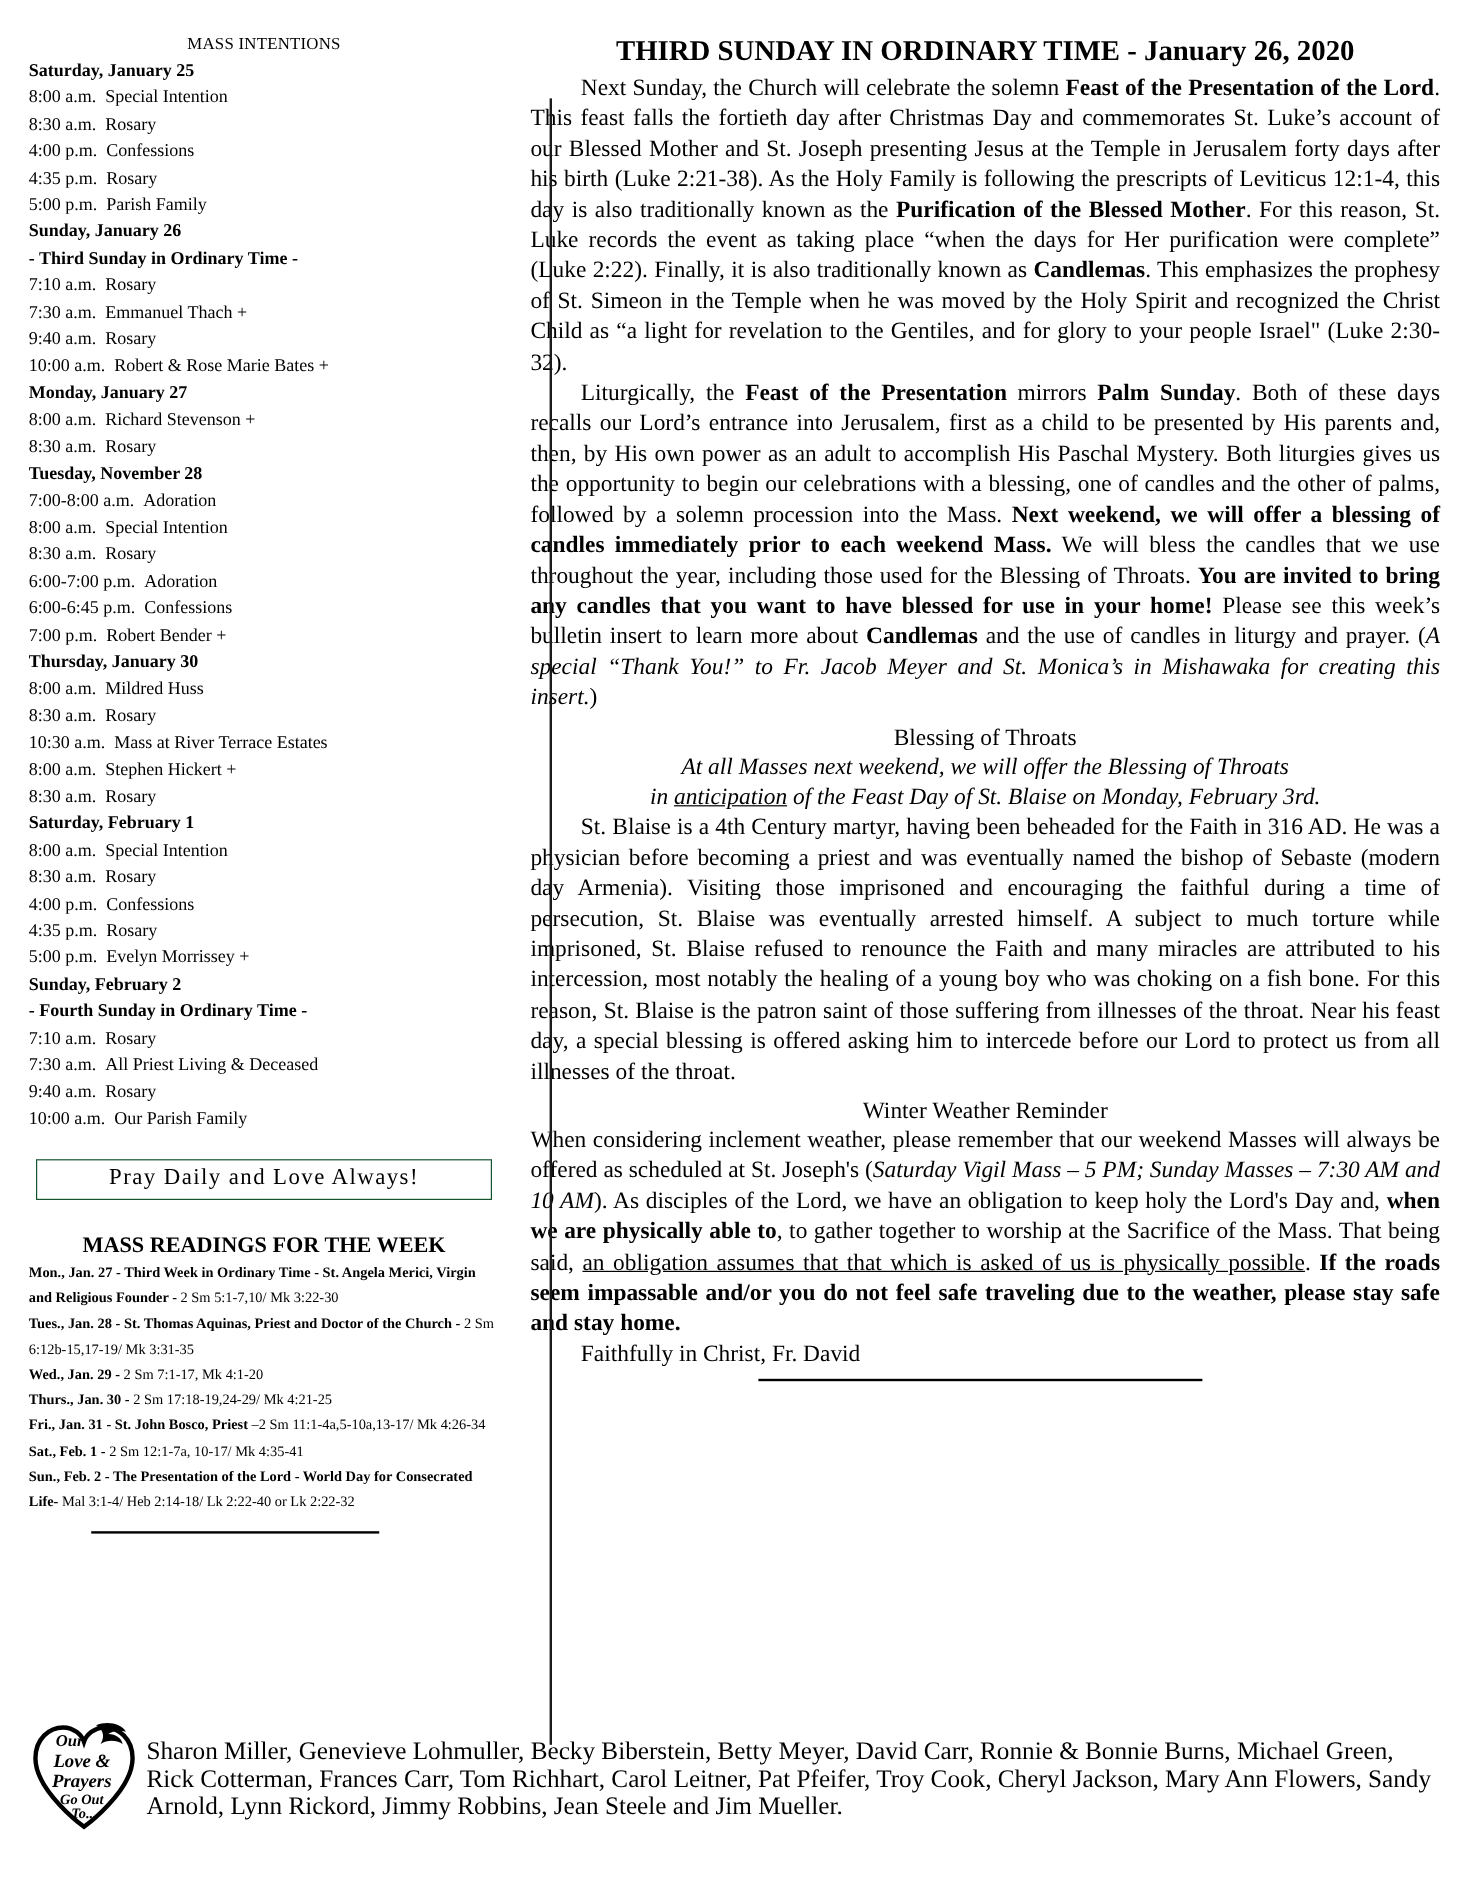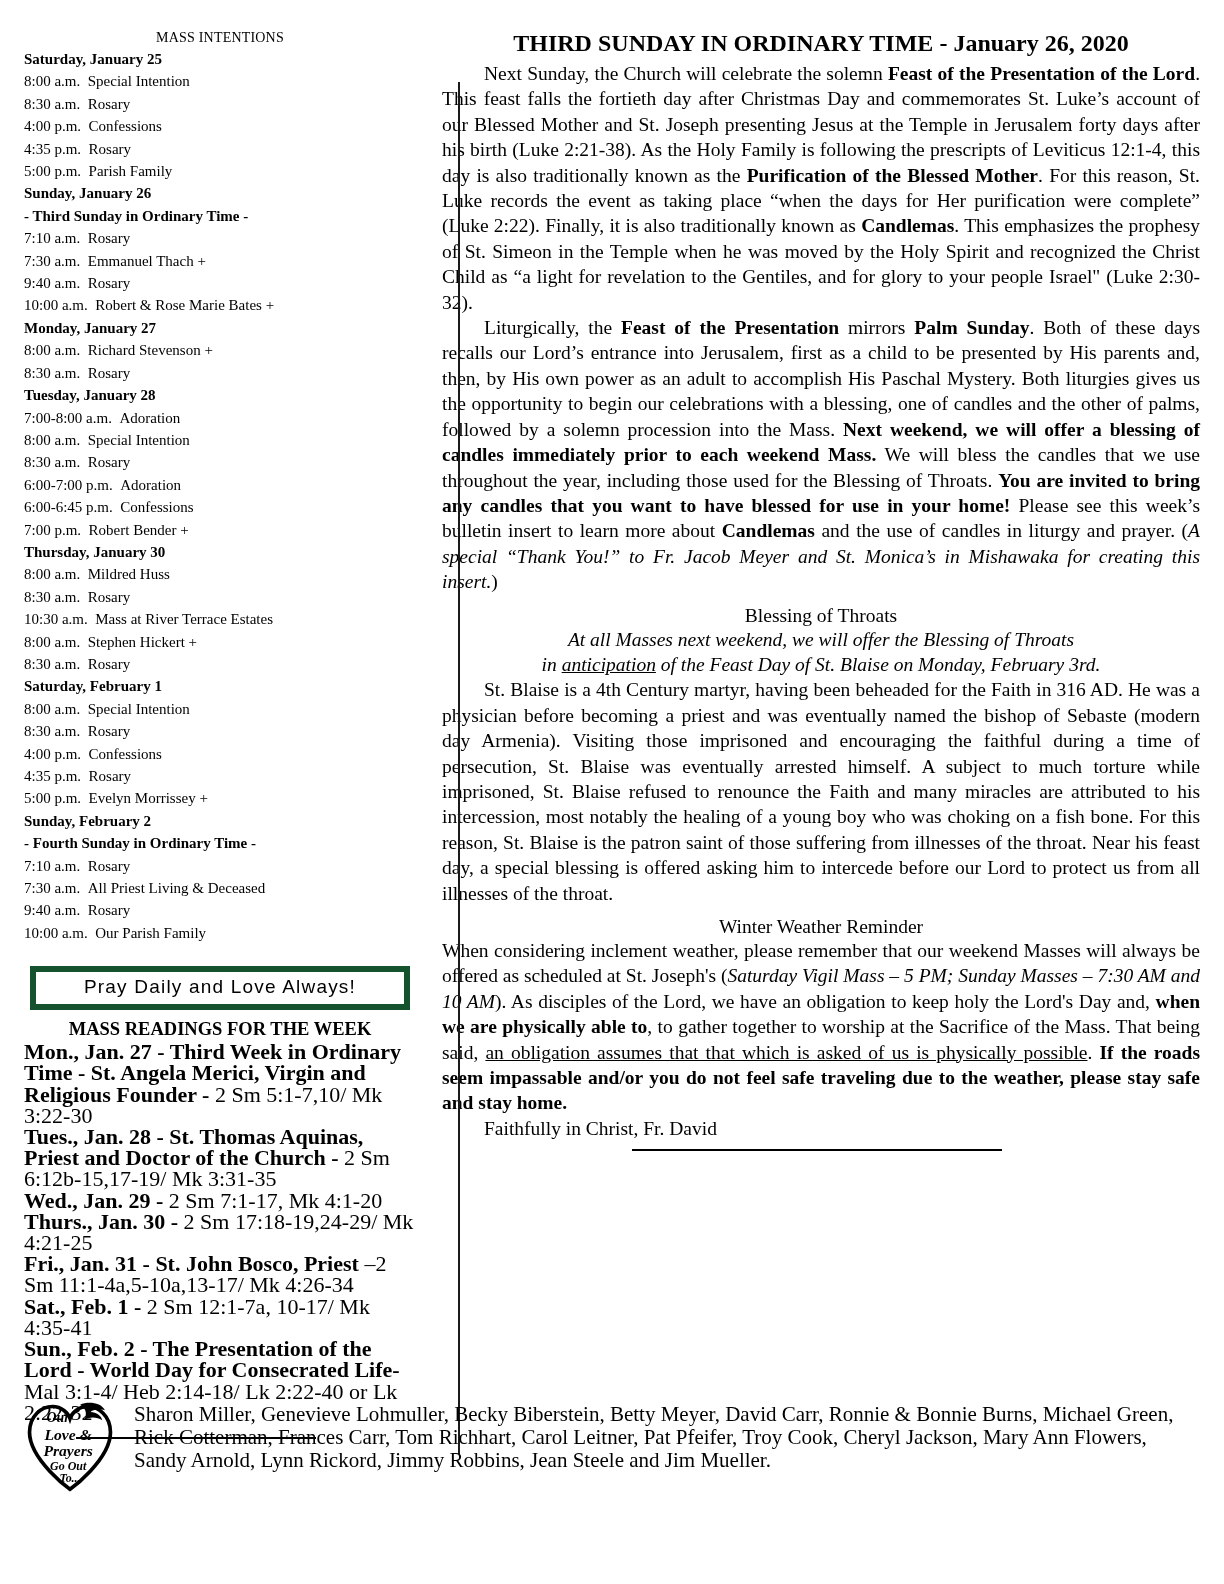--- a/index.html
+++ b/index.html
@@ -68,37 +68,37 @@
     white-space: nowrap;
   }
   .mass-row .mtime {
     display: inline-block;
   }
   .mass-row .mdesc {
     display: inline;
   }
 
   .pray-box {
-    border: 6px solid #14532d;
-    text-align: center;
-    font-family: Liberation Sans, sans-serif;
+    border: 1px solid #14532d;
+    text-align: center;
+    font-family: Liberation Serif, serif;
     font-size: 19px;
     padding: 4px 0 6px 0;
-    margin: 22px 6px 9px 6px;
+    margin: 22px 6px 28px 6px;
     letter-spacing: 1.2px;
   }
 
   .readings-title {
     text-align: center;
     font-weight: bold;
     font-size: 18.5px;
     margin: 0 0 1px 0;
   }
   .readings {
-    font-size: 22px;
+    font-size: 12px;
     line-height: 21.2px;
     text-align: left;
   }
   .readings .r-item {
     margin: 0;
   }
   .readings b { font-weight: bold; }
 
   .left-rule {
     border: 0;
@@ -160,24 +160,23 @@
     width: 370px;
     margin: 8px 0 0 190px;
   }
   u.plain { text-decoration: underline; }
 
   
   .footer {
     position: absolute;
     left: 24px;
     right: 24px;
-    top: 1403px;
+    top: 1436px;
     display: flex;
-    align-items: flex-start;
-    gap: 12px;
+    align-items: center;
   }
   .logo-wrap {
     flex: 0 0 92px;
     width: 92px;
     height: 96px;
     position: relative;
     margin-top: -4px;
   }
   .names {
     flex: 1 1 auto;
@@ -208,21 +207,21 @@
           <div class="mass-row"><span class="mtime">5:00 p.m.</span><span class="mdesc">&nbsp;&nbsp;Parish Family</span></div>
           <div class="day-head">Sunday, January 26</div>
           <div class="day-head">- Third Sunday in Ordinary Time -</div>
           <div class="mass-row"><span class="mtime">7:10 a.m.</span><span class="mdesc">&nbsp;&nbsp;Rosary</span></div>
           <div class="mass-row"><span class="mtime">7:30 a.m.</span><span class="mdesc">&nbsp;&nbsp;Emmanuel Thach +</span></div>
           <div class="mass-row"><span class="mtime">9:40 a.m.</span><span class="mdesc">&nbsp;&nbsp;Rosary</span></div>
           <div class="mass-row"><span class="mtime">10:00 a.m.</span><span class="mdesc">&nbsp;&nbsp;Robert &amp; Rose Marie Bates +</span></div>
           <div class="day-head">Monday, January 27</div>
           <div class="mass-row"><span class="mtime">8:00 a.m.</span><span class="mdesc">&nbsp;&nbsp;Richard Stevenson +</span></div>
           <div class="mass-row"><span class="mtime">8:30 a.m.</span><span class="mdesc">&nbsp;&nbsp;Rosary</span></div>
-          <div class="day-head">Tuesday, January 28</div>
+          <div class="day-head">Tuesday, November 28</div>
           <div class="mass-row"><span class="mtime">7:00-8:00 a.m.</span><span class="mdesc">&nbsp;&nbsp;Adoration</span></div>
           <div class="mass-row"><span class="mtime">8:00 a.m.</span><span class="mdesc">&nbsp;&nbsp;Special Intention</span></div>
           <div class="mass-row"><span class="mtime">8:30 a.m.</span><span class="mdesc">&nbsp;&nbsp;Rosary</span></div>
           <div class="mass-row"><span class="mtime">6:00-7:00 p.m.</span><span class="mdesc">&nbsp;&nbsp;Adoration</span></div>
           <div class="mass-row"><span class="mtime">6:00-6:45 p.m.</span><span class="mdesc">&nbsp;&nbsp;Confessions</span></div>
           <div class="mass-row"><span class="mtime">7:00 p.m.</span><span class="mdesc">&nbsp;&nbsp;Robert Bender +</span></div>
           <div class="day-head">Thursday, January 30</div>
           <div class="mass-row"><span class="mtime">8:00 a.m.</span><span class="mdesc">&nbsp;&nbsp;Mildred Huss</span></div>
           <div class="mass-row"><span class="mtime">8:30 a.m.</span><span class="mdesc">&nbsp;&nbsp;Rosary</span></div>
           <div class="mass-row"><span class="mtime">10:30 a.m.</span><span class="mdesc">&nbsp;&nbsp;Mass at River Terrace Estates</span></div>

